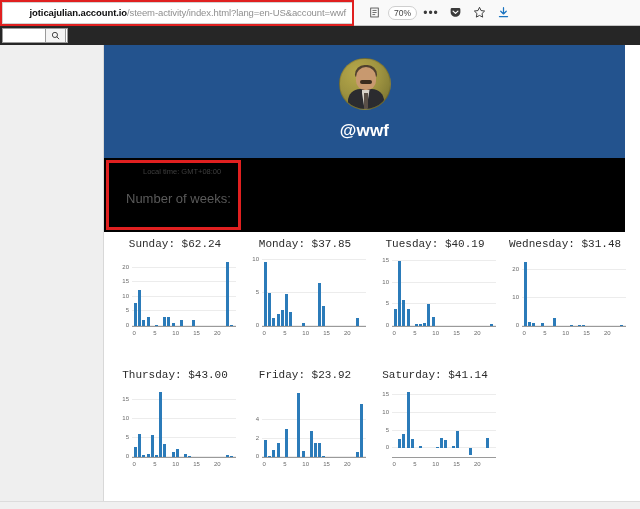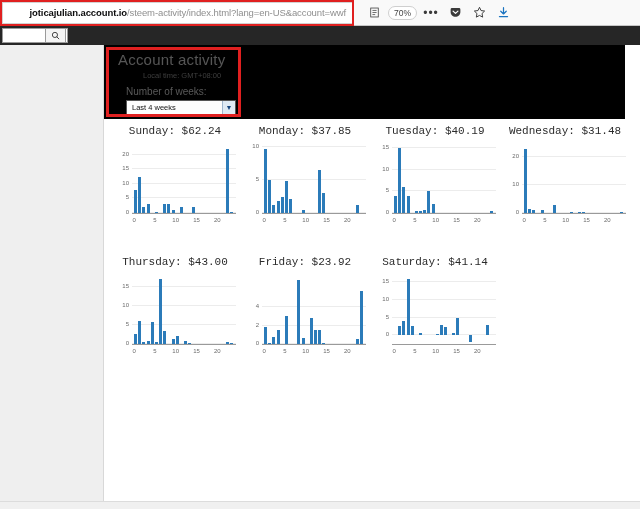--- a/index.html
+++ b/index.html
@@ -109,21 +109,21 @@
     letter-spacing: .2px;
   }
 
   
   .activity {
     position: relative; width: 521px; height: 74px; background: #000000;
     padding: 6px 0 0 14px;
   }
   .act-title { color: #565656; font-size: 15px; font-weight: normal; letter-spacing: .2px; }
   .act-local { color: #3f3f3f; font-size: 7.5px; margin-top: 3px; padding-left: 25px; }
-  .act-weeks { color: #5a5a5a; font-size: 10px; margin-top: 6px; margin-left: 8px; }
+  .act-weeks { color: #5a5a5a; font-size: 13px; margin-top: 15px; margin-left: 8px; }
   .select-wrap {
     margin-top: 3px; margin-left: 8px; width: 110px; height: 15px;
     background: #fdfdfd; border: 1px solid #555;
     display: flex; align-items: center; justify-content: space-between;
     padding-left: 5px;
   }
   .select-wrap .val { font-size: 7.5px; color: #111; }
   .select-arrow {
     width: 13px; height: 13px; background: #dfeaf4;
     display: flex; align-items: center; justify-content: center;
@@ -229,29 +229,35 @@
           <line x1="10.4" y1="10.4" x2="14" y2="14" stroke="#333" stroke-width="1.6" stroke-linecap="round"></line>
         </svg>
     </div>
   </div>
 
   <div class="viewport">
     <div class="leftpane"></div>
 
     <div class="content">
 
+      <div class="banner">
+        <div class="avatar">
+          <div class="av-body"></div>
+          <div class="av-hair"></div>
+          <div class="av-face"></div>
+          <div class="av-mus"></div>
+          <div class="av-shirt"></div>
+          <div class="av-tie"></div>
+        </div>
+        <div class="handle">@wwf</div>
+      </div>
 
       <div class="activity">
-        <div class="act-title">Account activity</div>
         <div class="act-local">Local time: GMT+08:00</div>
         <div class="act-weeks">Number of weeks:</div>
-        <div class="select-wrap">
-          <span class="val">Last 4 weeks</span>
-          <span class="select-arrow">▼</span>
-        </div>
         <div class="redbox-act"></div>
       </div>
 
       <div class="charts" id="charts">
           <div class="chart-cell">
             <div class="chart-title">Sunday: $62.24</div>
             <div class="plot">
               <div class="plot-area">
                 <div class="gridline" style="bottom: 0%;">
                   <span class="ytick">0</span>

